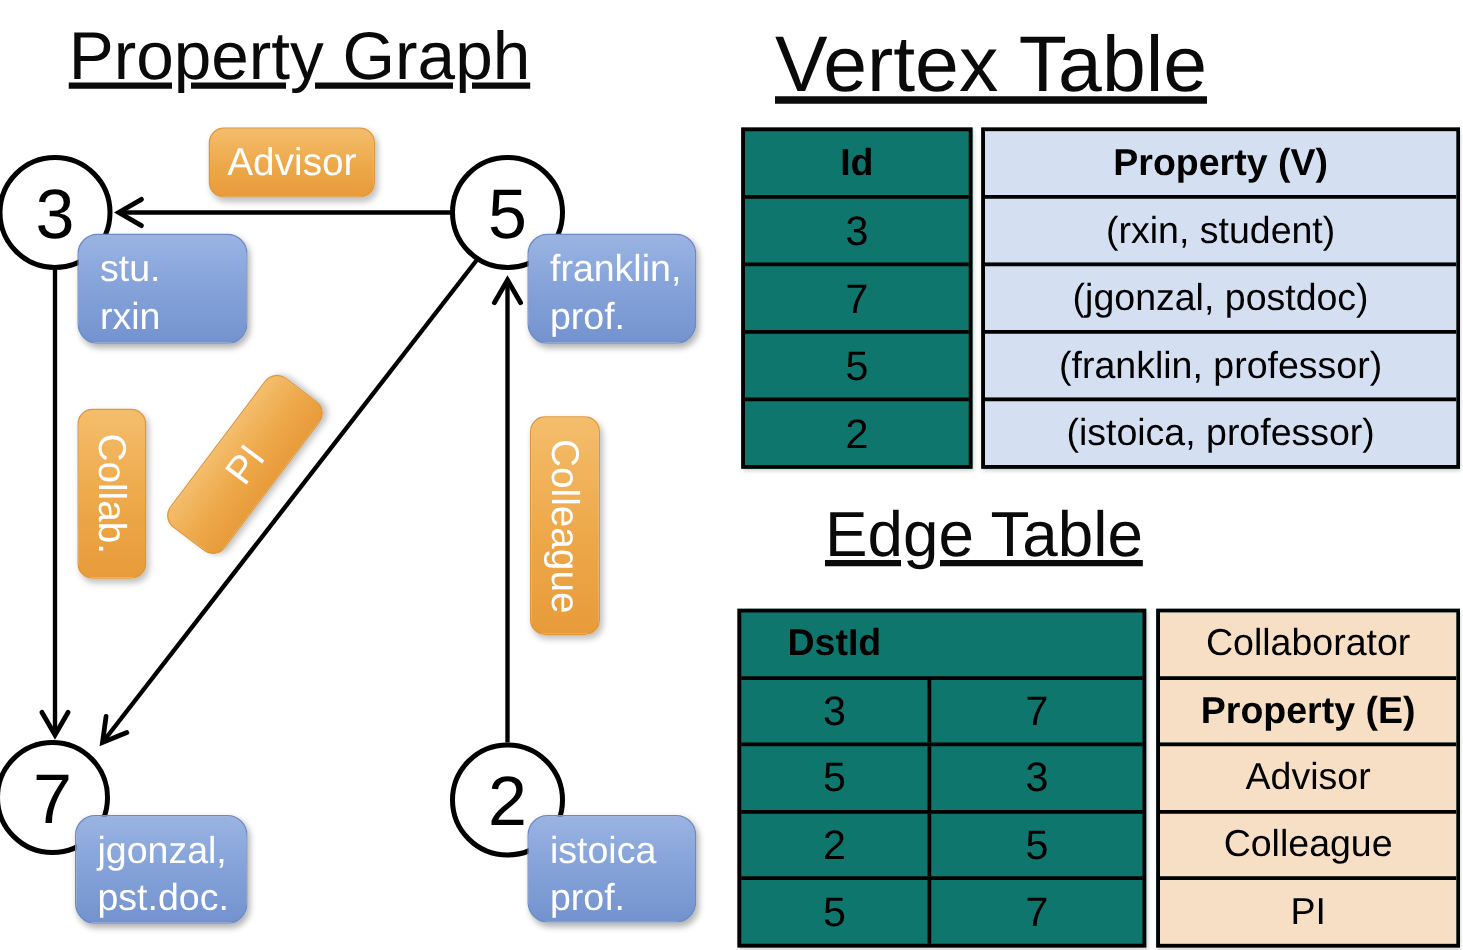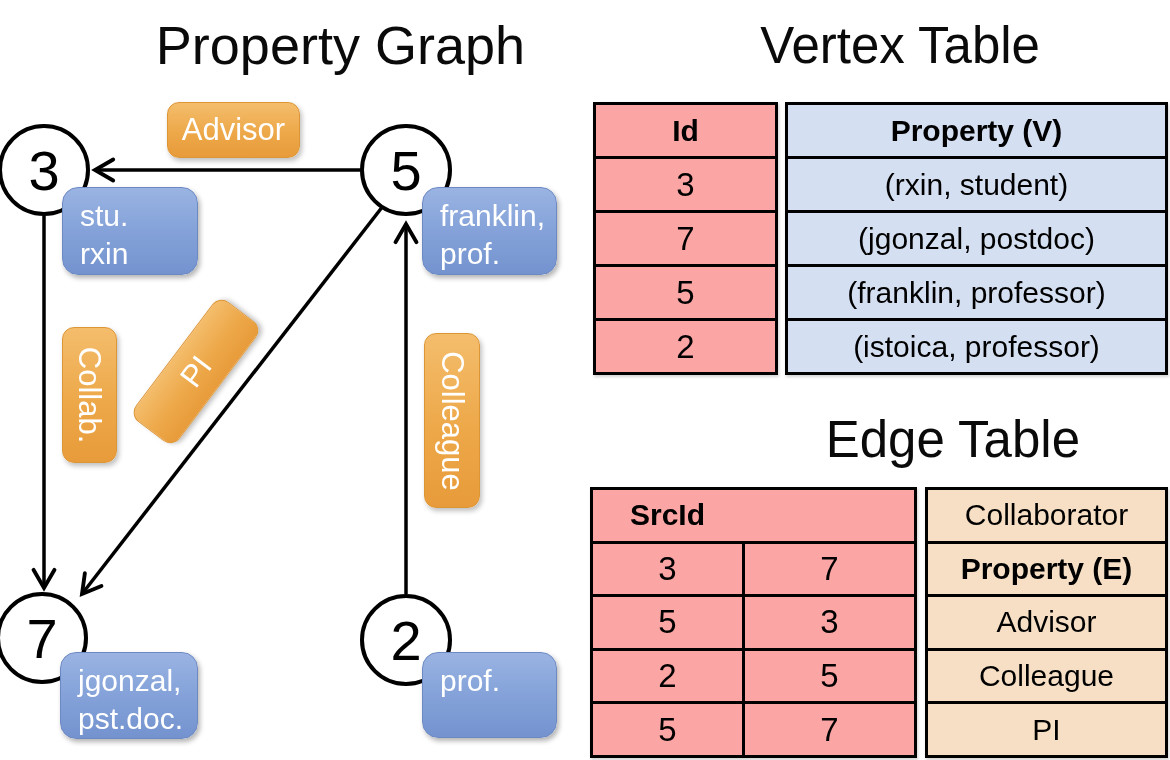--- a/index.html
+++ b/index.html
@@ -1,26 +1,26 @@
 <!DOCTYPE html>
 <html><head>
 <meta charset="utf-8">
 <style>
   html,body { margin:0; padding:0; background:#ffffff; }
   .stage {
     position:relative; width:1170px; height:760px; overflow:hidden;
     background:#ffffff; font-family:"Liberation Sans", sans-serif; color:#000;
   }
   .title {
-    position:absolute; text-align:right; font-size:54px; font-weight:300;
-    letter-spacing:0px; color:#0a0a0a; white-space:nowrap;
+    position:absolute; text-align:left; font-size:54px; font-weight:300;
+    letter-spacing:0px; color:#0a0a0a; white-space:nowrap;text-decoration:underline;
   }
   #graph-title  { left:55px;  top:14px;  width:470px; }
-  #vertex-title { left:620px; top:16px;  width:420px; font-size:51px; }
-  #edge-title   { left:660px; top:398px; width:420px; font-size:51px;margin-top:12px; }
+  #vertex-title { left:620px; top:16px;  width:420px; font-size:63px; }
+  #edge-title   { left:660px; top:398px; width:420px; font-size:51px; }
 
   
   #edges-svg { position:absolute; left:0; top:0; }
   .node {
     position:absolute; box-sizing:border-box; width:92px; height:92px;
     background:#fff; border:4px solid #000; border-radius:50%;
     display:flex; align-items:center; justify-content:center;
     font-size:56px; font-weight:300; z-index:2;
   }
   .vbox {
@@ -35,21 +35,21 @@
     background:linear-gradient(180deg,#f4bd6c 0%,#eda849 55%,#e89b3a 100%);
     border:1px solid #dd9636; color:#fff; z-index:3;
     display:flex; align-items:center; justify-content:center;
     font-size:31px; box-shadow:2px 3px 5px rgba(0,0,0,0.25);
   }
   .ebox .vert { transform:rotate(90deg); white-space:nowrap; }
 
   
   .tbox {
     position:absolute; box-sizing:border-box; border:3px solid #000;
-    background:#fca5a5; display:flex; flex-direction:column;
+    background:#0f766e; display:flex; flex-direction:column;
     box-shadow:1px 2px 3px rgba(0,0,0,0.18);
   }
   .tbox .row { flex:1; display:flex; border-top:3px solid #000; }
   .tbox .row:first-child { border-top:none; }
   .cell {
     flex:1; display:flex; align-items:center; justify-content:center;
     font-size:30px; font-weight:300; white-space:nowrap;
   }
   .cell.num { font-size:33px; }
   .cell.hdr { font-weight:700; font-size:30px; }
@@ -96,20 +96,21 @@
   </div>
   <div class="vbox" style="left:422px; top:187px; width:135px; height:88px;">
     <div>franklin,</div>
     <div>prof.</div>
   </div>
   <div class="vbox" style="left:60px; top:652px; width:138px; height:87px;">
     <div>jgonzal,</div>
     <div>pst.doc.</div>
   </div>
   <div class="vbox" style="left:422px; top:652px; width:135px; height:86px;">
+    <div>istoica</div>
     <div>prof.</div>
   </div>
 
   <div class="ebox" style="left:167px; top:102px; width:133px; height:56px;">
     <span>Advisor</span>
   </div>
   <div class="ebox" style="left:62px; top:327px; width:55px; height:136px;">
     <span class="vert">Collab.</span>
   </div>
   <div class="ebox" style="left:121px; top:344px; width:150px; height:55px; transform:rotate(-53deg);">
@@ -154,21 +155,21 @@
       </div>
     <div class="row">
         <div class="cell">(istoica, professor)</div>
       </div>
   </div>
 
   <div id="edge-title" class="title">Edge Table</div>
 
   <div id="et-ids" class="tbox" style="left:590px; top:487px; width:327px; height:271px;">
     <div class="row">
-      <div class="cell hdr c1">SrcId</div>
+      <div class="cell hdr c1">DstId</div>
     </div>
     <div class="row">
       <div class="cell num c1">3</div>
       <div class="cell num c2">7</div>
     </div>
     <div class="row">
       <div class="cell num c1">5</div>
       <div class="cell num c2">3</div>
     </div>
     <div class="row">

